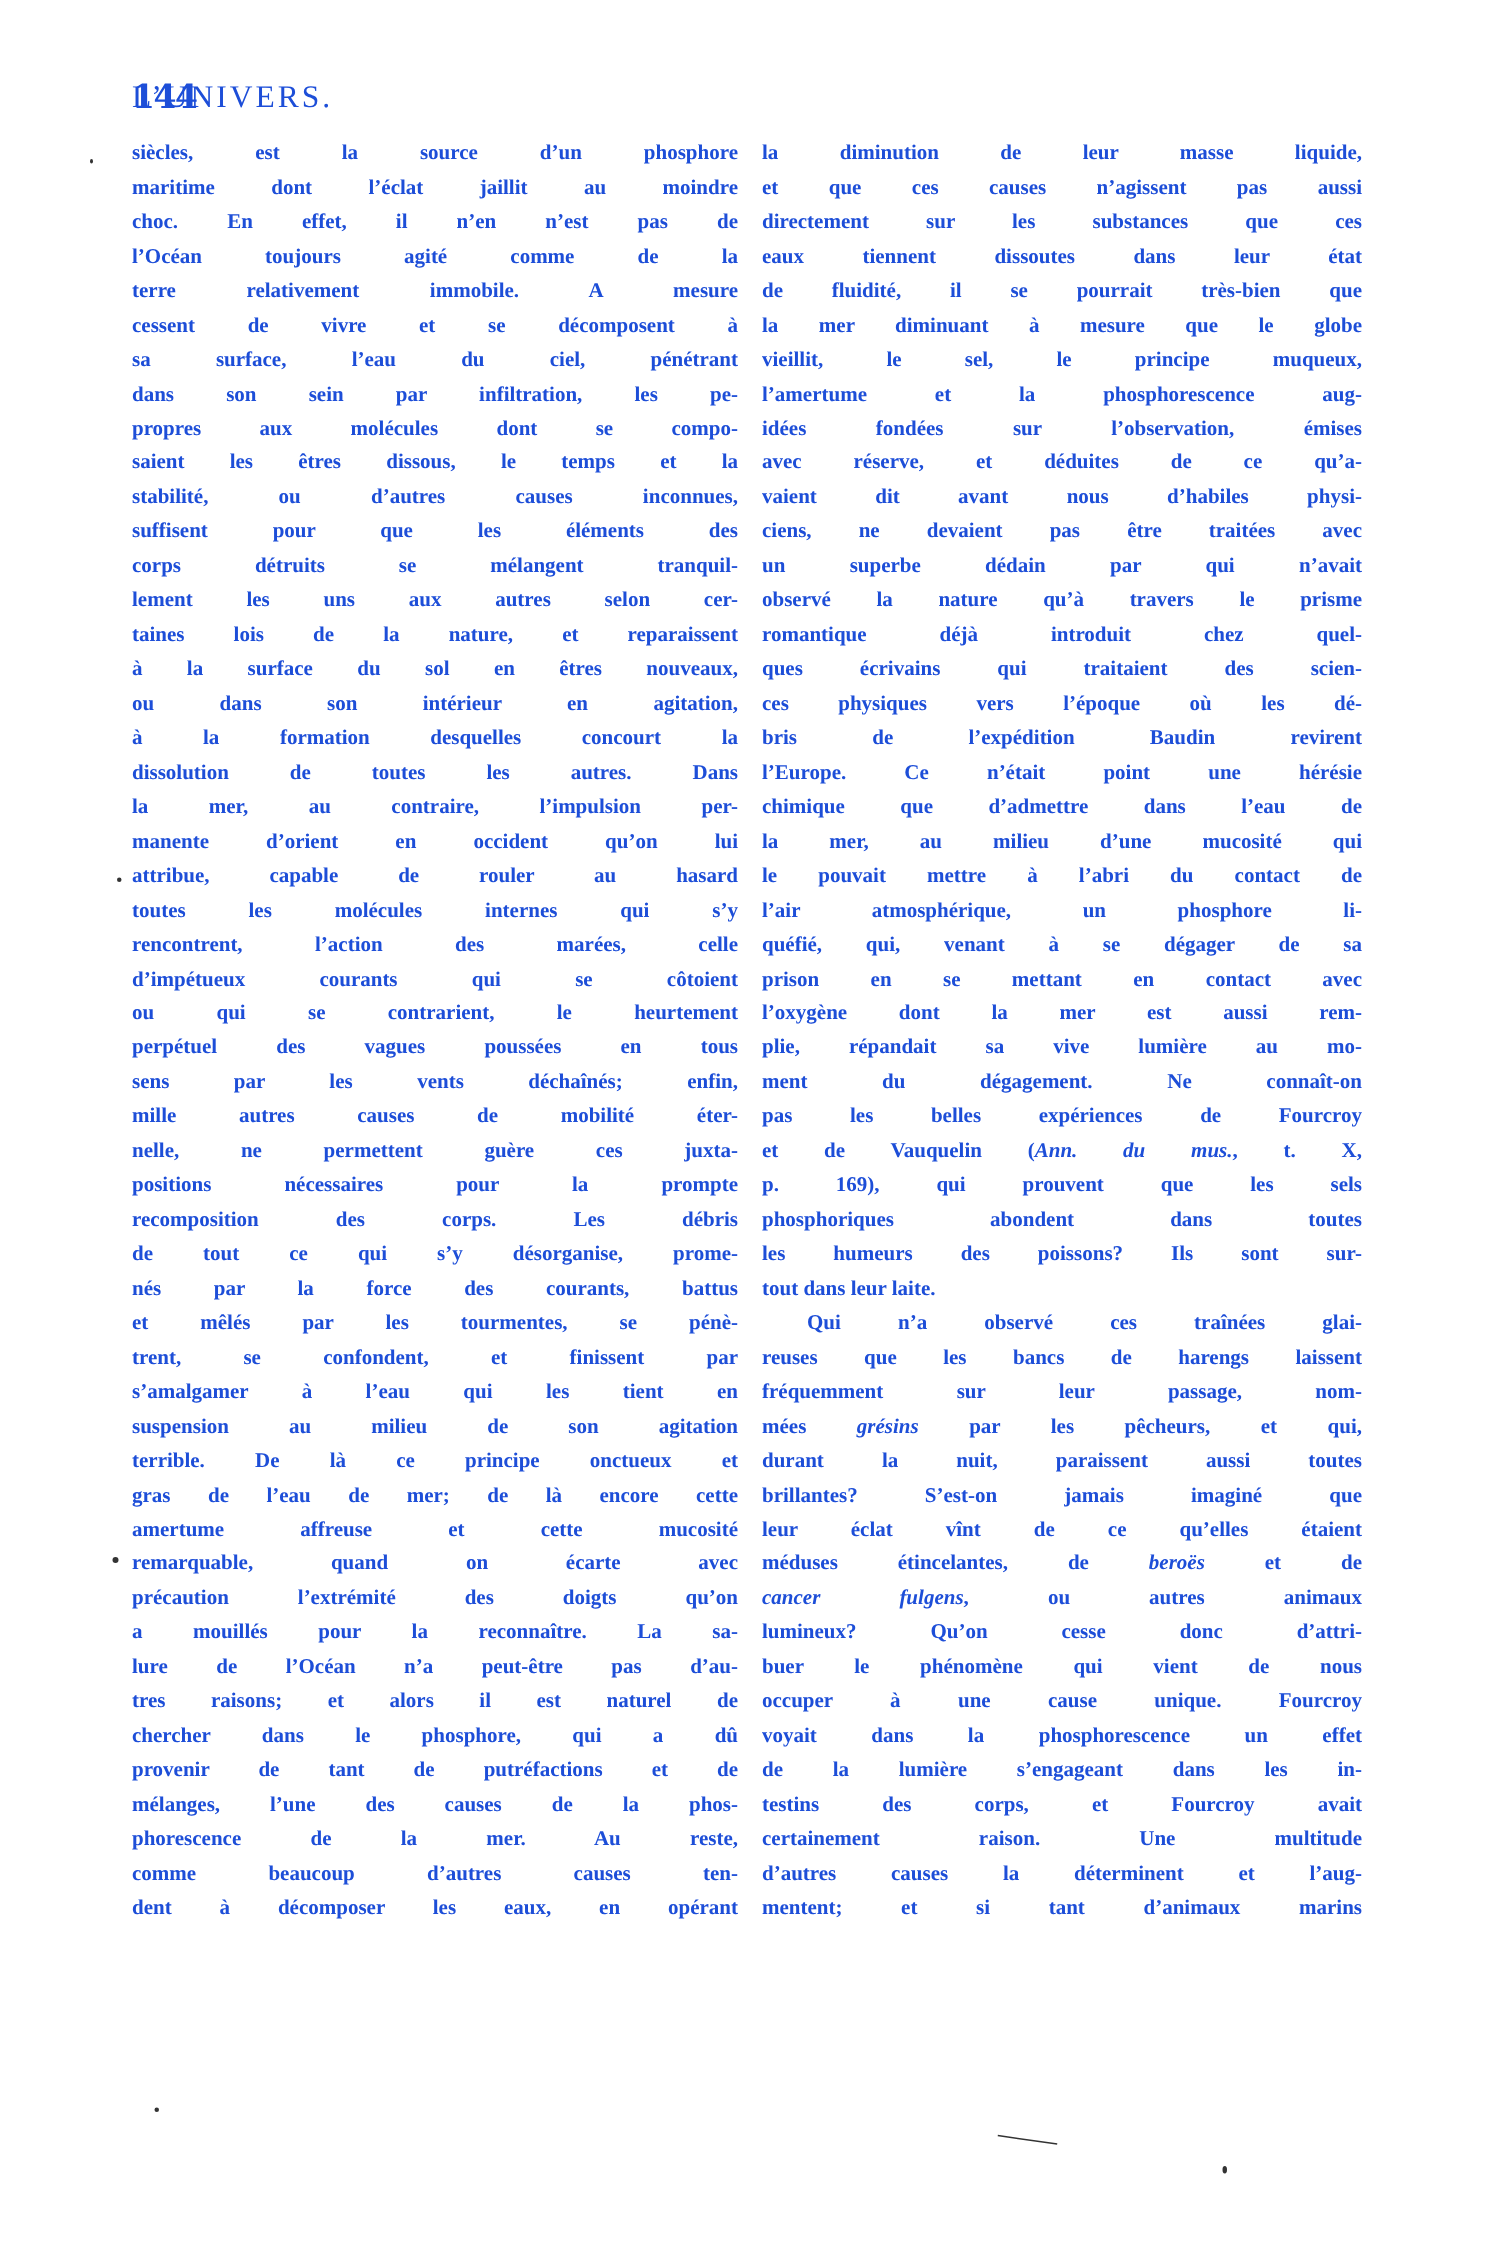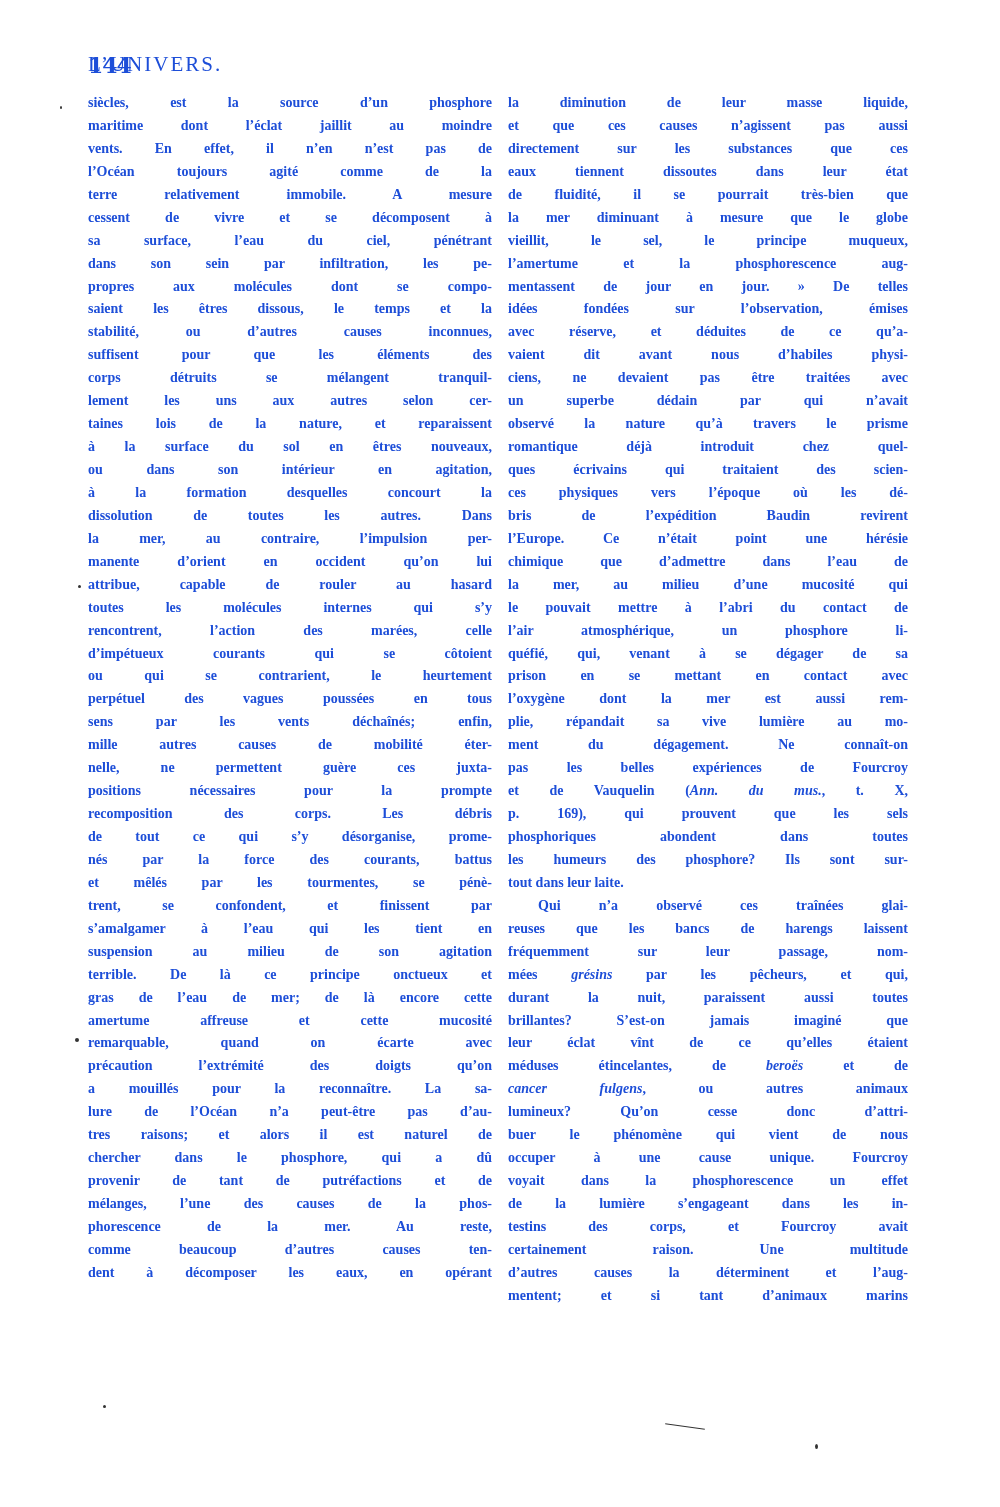--- a/index.html
+++ b/index.html
@@ -22,21 +22,21 @@
 
 <div class="page">
   <div class="running-head">
     <span class="page-number">144</span>
     <span class="head-title">L’UNIVERS.</span>
   </div>
 
   <div class="column col-left" id="col-left">
       <span class="line">siècles, est la source d’un phosphore</span>
       <span class="line">maritime dont l’éclat jaillit au moindre</span>
-      <span class="line">vents. En effet, il n’en n’est pas de</span>
+      <span class="line">choc. En effet, il n’en n’est pas de</span>
       <span class="line">l’Océan toujours agité comme de la</span>
       <span class="line">terre relativement immobile. A mesure</span>
       <span class="line">cessent de vivre et se décomposent à</span>
       <span class="line">sa surface, l’eau du ciel, pénétrant</span>
       <span class="line">dans son sein par infiltration, les pe-</span>
       <span class="line">propres aux molécules dont se compo-</span>
       <span class="line">saient les êtres dissous, le temps et la</span>
       <span class="line">stabilité, ou d’autres causes inconnues,</span>
       <span class="line">suffisent pour que les éléments des</span>
       <span class="line">corps détruits se mélangent tranquil-</span>
@@ -82,21 +82,20 @@
     </div>
   <div class="column col-right" id="col-right">
       <span class="line">la diminution de leur masse liquide,</span>
       <span class="line">et que ces causes n’agissent pas aussi</span>
       <span class="line">directement sur les substances que ces</span>
       <span class="line">eaux tiennent dissoutes dans leur état</span>
       <span class="line">de fluidité, il se pourrait très-bien que</span>
       <span class="line">la mer diminuant à mesure que le globe</span>
       <span class="line">vieillit, le sel, le principe muqueux,</span>
       <span class="line">l’amertume et la phosphorescence aug-</span>
-      <span class="line">mentassent de jour en jour. » De telles</span>
       <span class="line">idées fondées sur l’observation, émises</span>
       <span class="line">avec réserve, et déduites de ce qu’a-</span>
       <span class="line">vaient dit avant nous d’habiles physi-</span>
       <span class="line">ciens, ne devaient pas être traitées avec</span>
       <span class="line">un superbe dédain par qui n’avait</span>
       <span class="line">observé la nature qu’à travers le prisme</span>
       <span class="line">romantique déjà introduit chez quel-</span>
       <span class="line">ques écrivains qui traitaient des scien-</span>
       <span class="line">ces physiques vers l’époque où les dé-</span>
       <span class="line">bris de l’expédition Baudin revirent</span>
@@ -107,21 +106,21 @@
       <span class="line">l’air atmosphérique, un phosphore li-</span>
       <span class="line">quéfié, qui, venant à se dégager de sa</span>
       <span class="line">prison en se mettant en contact avec</span>
       <span class="line">l’oxygène dont la mer est aussi rem-</span>
       <span class="line">plie, répandait sa vive lumière au mo-</span>
       <span class="line">ment du dégagement. Ne connaît-on</span>
       <span class="line">pas les belles expériences de Fourcroy</span>
       <span class="line">et de Vauquelin (<em>Ann. du mus.</em>, t. X,</span>
       <span class="line">p. 169), qui prouvent que les sels</span>
       <span class="line">phosphoriques abondent dans toutes</span>
-      <span class="line">les humeurs des phosphore? Ils sont sur-</span>
+      <span class="line">les humeurs des poissons? Ils sont sur-</span>
       <span class="line last">tout dans leur laite.</span>
       <span class="line indent">Qui n’a observé ces traînées glai-</span>
       <span class="line">reuses que les bancs de harengs laissent</span>
       <span class="line">fréquemment sur leur passage, nom-</span>
       <span class="line">mées <em>grésins</em> par les pêcheurs, et qui,</span>
       <span class="line">durant la nuit, paraissent aussi toutes</span>
       <span class="line">brillantes? S’est-on jamais imaginé que</span>
       <span class="line">leur éclat vînt de ce qu’elles étaient</span>
       <span class="line">méduses étincelantes, de <em>beroës</em> et de</span>
       <span class="line"><em>cancer fulgens</em>, ou autres animaux</span>

